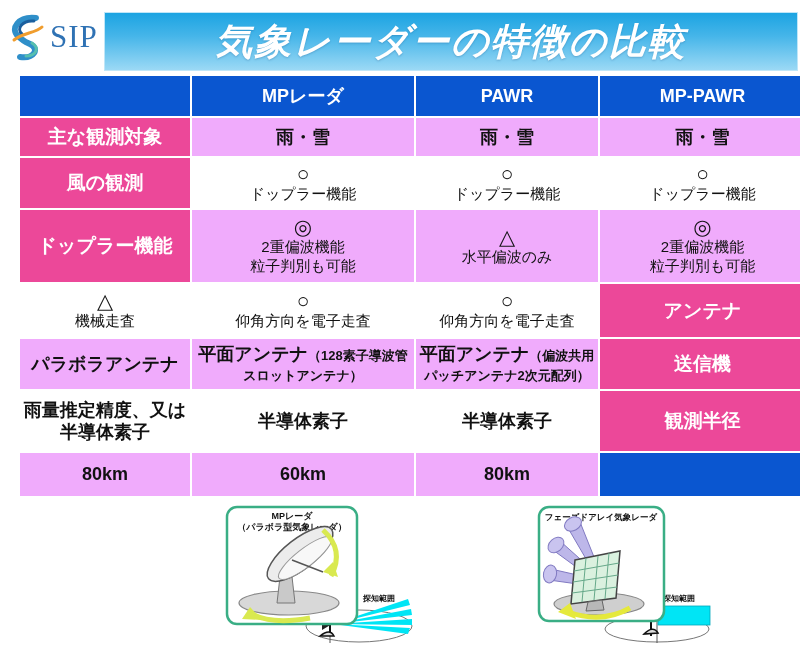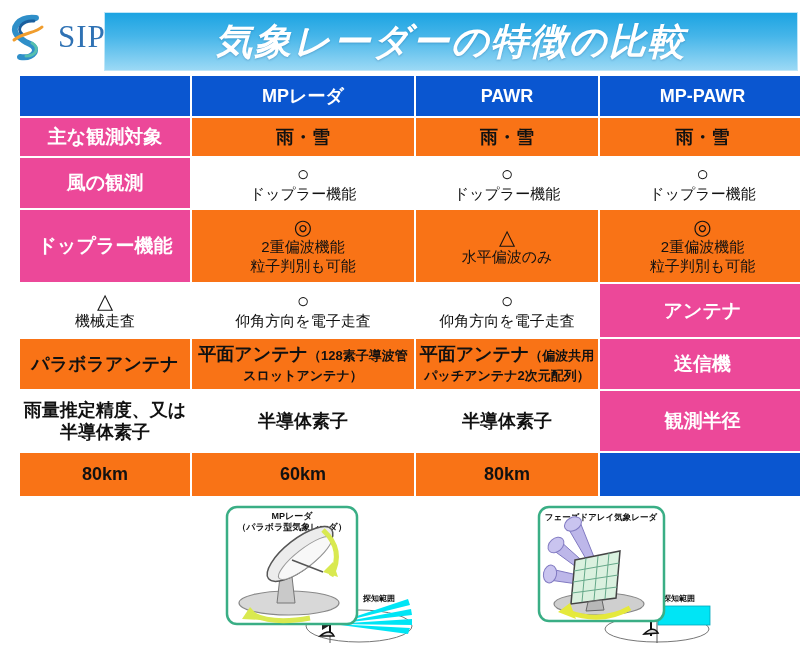--- a/index.html
+++ b/index.html
@@ -3,40 +3,40 @@
 <meta charset="utf-8">
 <style>
   html,body{margin:0;padding:0;}
   body{
     width:800px;height:651px;position:relative;background:#ffffff;
     font-family:"Liberation Sans","DejaVu Sans",sans-serif;
     -webkit-font-smoothing:antialiased;color:#111;overflow:hidden;
   }
   
   .logo{position:absolute;left:6px;top:12px;width:100px;height:50px;display:flex;align-items:center;}
-  .logo-text{font-family:"Liberation Serif","DejaVu Serif",serif;font-size:31px;color:#2f72b4;letter-spacing:1px;margin-left:10px;font-weight:500;}
+  .logo-text{font-family:"Liberation Serif","DejaVu Serif",serif;font-size:31px;color:#2f72b4;letter-spacing:1px;margin-left:2px;font-weight:500;}
   .titlebar{
     position:absolute;left:104px;top:12px;width:692px;height:57px;
     background:linear-gradient(180deg,#1ca4e2 0%,#45b5e9 40%,#9bd9f5 100%);
     display:flex;align-items:center;justify-content:center;
     border:1px solid #bfe6f8;
     font-style:italic;
   }
   .titlebar .t{color:#ffffff;font-size:37px;font-weight:bold;letter-spacing:2px;text-shadow:0 1px 2px rgba(0,60,120,.25);}
   
   .tbl{
     position:absolute;left:20px;top:76px;
     display:grid;gap:2px;
     grid-template-columns:170px 222px 182px 205px;
     grid-template-rows:40px 38px 50px 72px 53px 50px 60px 43px 145px;
   }
   .c{display:flex;flex-direction:column;align-items:center;justify-content:center;text-align:center;line-height:1.25;}
   .hdr{background:#0a56d0;color:#fff;font-weight:bold;font-size:18px;}
   .rl{background:#ec4899;color:#fff;font-weight:bold;font-size:19px;}
-  .lb{background:#f97316;}
+  .lb{background:#f0abfc;}
   .wb{background:#ffffff;}
   .main{font-size:18px;font-weight:bold;color:#111;}
   .paren{font-size:13px;font-weight:bold;color:#111;}
   .flow{display:inline;padding:0 2px;}
   .sym{font-size:21px;line-height:1.05;color:#111;}
   .sub{font-size:15px;font-weight:400;color:#111;line-height:1.25;}
   .bluebox{background:#0a56d0;}
   .illu{background:#ffffff;position:relative;}
   .illu svg{position:absolute;left:0;top:0;}
 </style>

